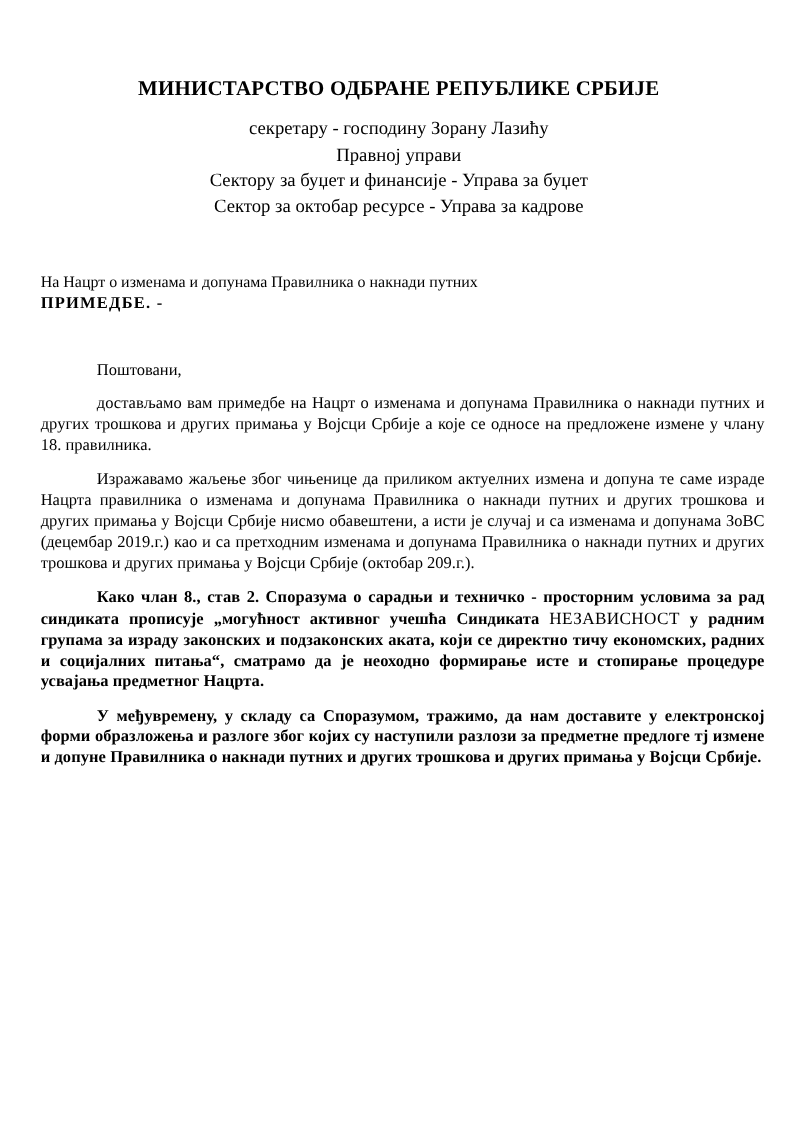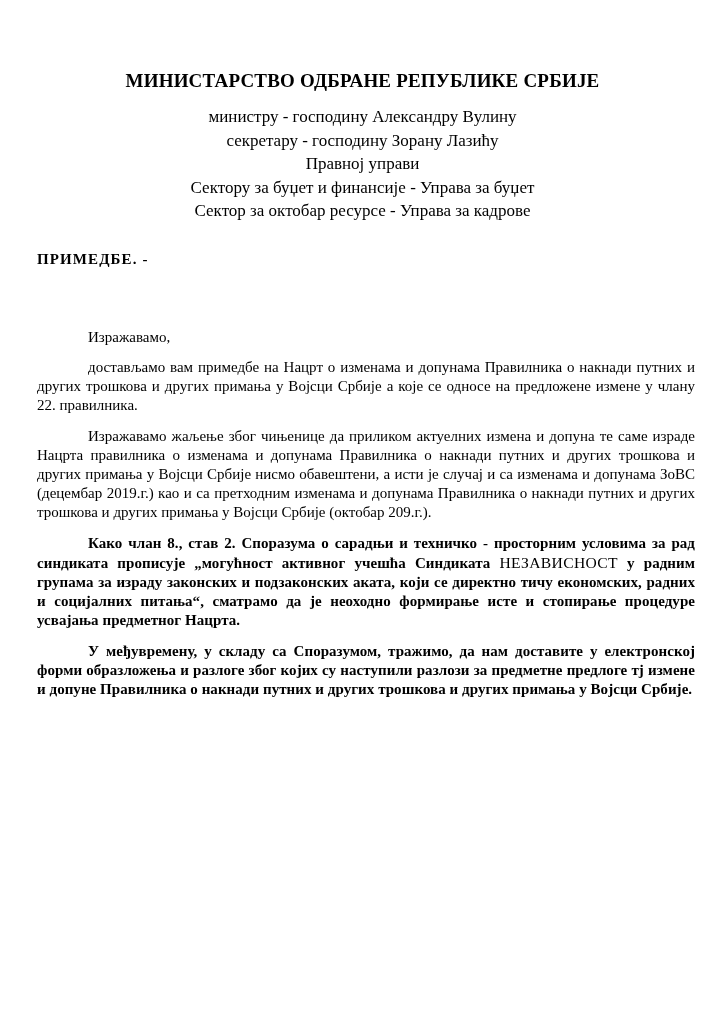--- a/index.html
+++ b/index.html
@@ -109,36 +109,36 @@
   }
 </style>
 </head>
 <body>
 
 <div class="page">
 
   <div class="doc-title">МИНИСТАРСТВО ОДБРАНЕ РЕПУБЛИКЕ СРБИЈЕ</div>
 
   <div class="addressee-block">
-    <div class="addressee-line">министру - господину Александру Вулину</div>
     <div class="addressee-line">секретару - господину Зорану Лазићу</div>
     <div class="addressee-line">Правној управи</div>
     <div class="addressee-line">Сектору за буџет и финансије - Управа за буџет</div>
     <div class="addressee-line">Сектор за октобар ресурсе - Управа за кадрове</div>
   </div>
 
   <div class="subject-block">
+    <div class="subject-line">На Нацрт о изменама и допунама Правилника о накнади путних</div>
     <div class="subject-emphasis">ПРИМЕДБЕ. -</div>
   </div>
 
   <div class="body-block">
 
-    <div class="salutation">Изражавамо,</div>
+    <div class="salutation">Поштовани,</div>
 
-    <p class="para">достављамо вам примедбе на Нацрт о изменама и допунама Правилника о накнади путних и других трошкова и других примања у Војсци Србије а које се односе на предложене измене у члану 22. правилника.</p>
+    <p class="para">достављамо вам примедбе на Нацрт о изменама и допунама Правилника о накнади путних и других трошкова и других примања у Војсци Србије а које се односе на предложене измене у члану 18. правилника.</p>
 
     <p class="para">Изражавамо жаљење због чињенице да приликом актуелних измена и допуна те саме израде Нацрта правилника о изменама и допунама Правилника о накнади путних и других трошкова и других примања у Војсци Србије нисмо обавештени, а исти је случај и са изменама и допунама ЗоВС (децембар 2019.г.) као и са претходним изменама и допунама Правилника о накнади путних и других трошкова и других примања у Војсци Србије (октобар 209.г.).</p>
 
     <p class="para bold"><span>Како члан 8., став 2. Споразума о сарадњи и техничко - просторним условима за рад синдиката прописује „могућност активног учешћа Синдиката </span><span class="caps-emph">НЕЗАВИСНОСТ</span><span> у радним групама за израду законских и подзаконских аката, који се директно тичу економских, радних и социјалних питања“, сматрамо да је неоходно формирање исте и стопирање процедуре усвајања предметног Нацрта.</span></p>
 
     <p class="para bold">У међувремену, у складу са Споразумом, тражимо, да нам доставите у електронској форми образложења и разлоге због којих су наступили разлози за предметне предлоге тј измене и допуне Правилника о накнади путних и других трошкова и других примања у Војсци Србије.</p>
 
   </div>
 
 </div>

